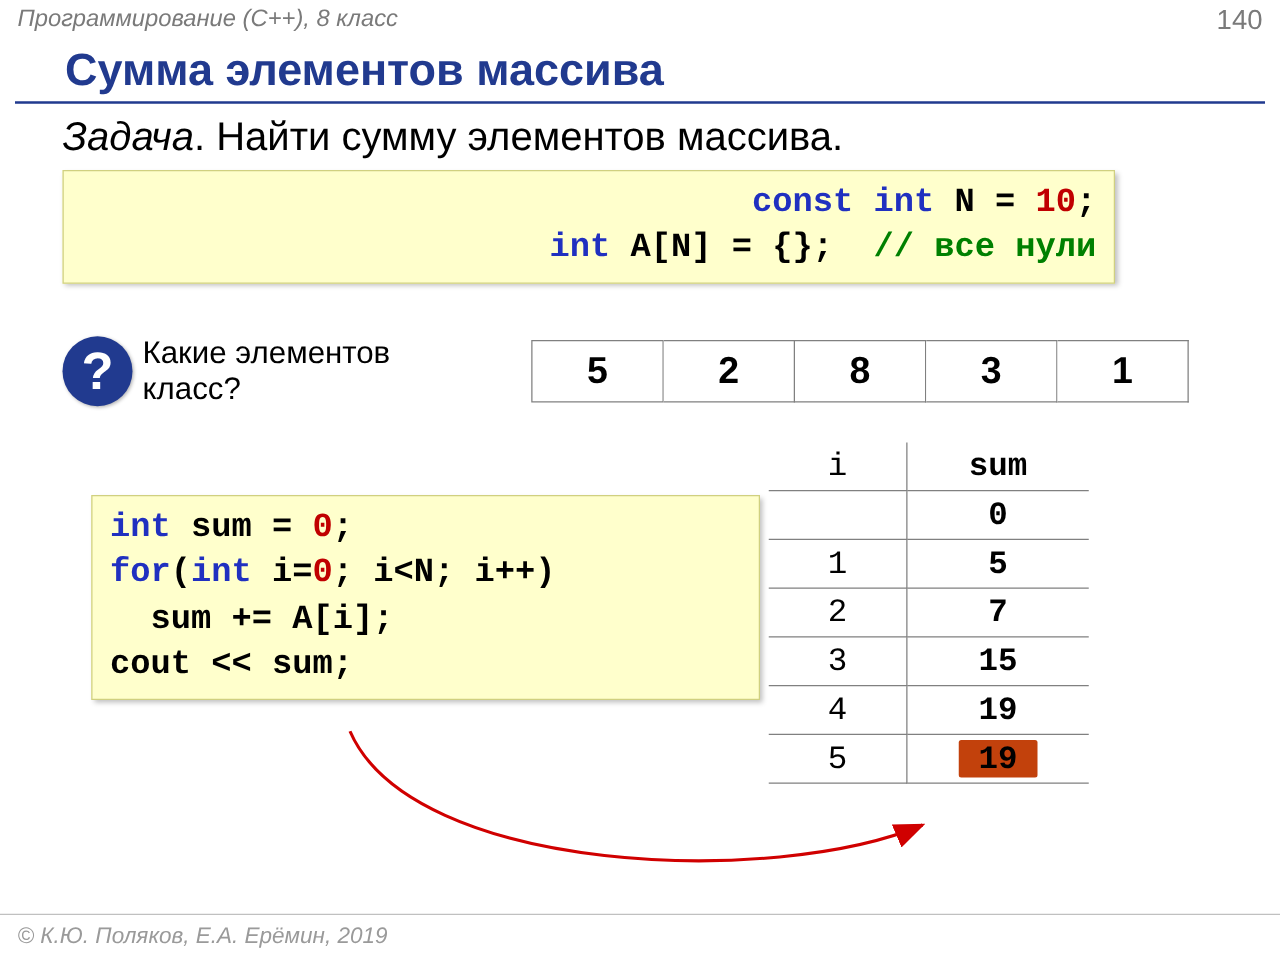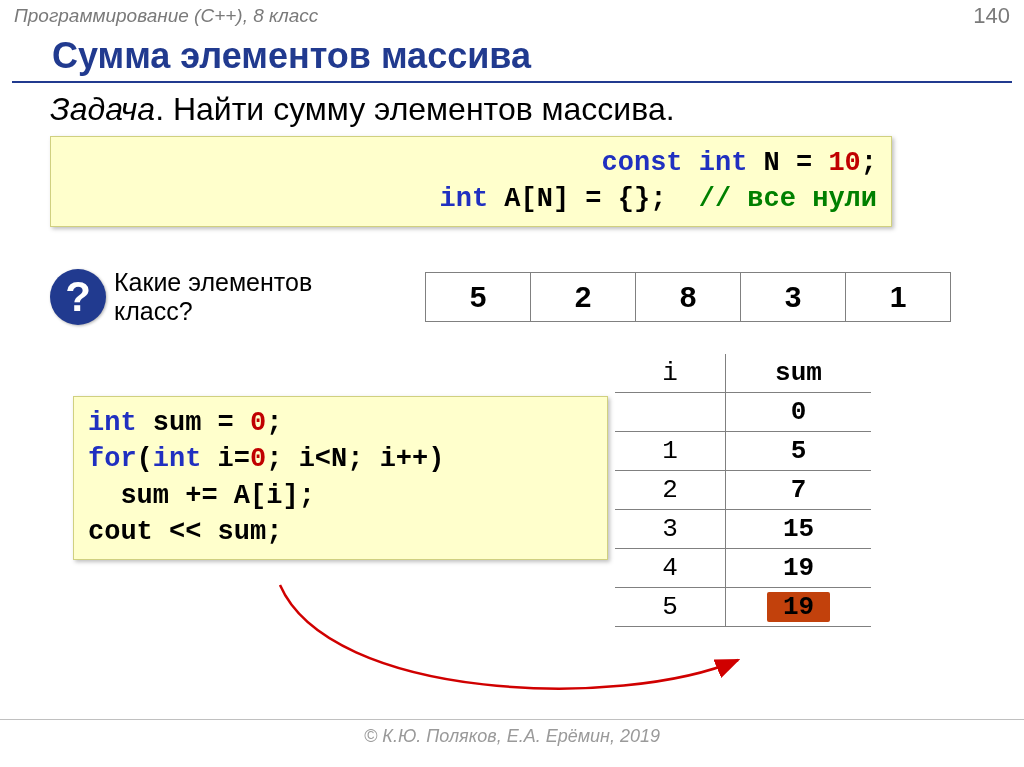--- a/index.html
+++ b/index.html
@@ -154,22 +154,22 @@
     pointer-events: none;
   }
 
   .footer {
     position: absolute;
     left: 0;
     right: 0;
     bottom: 0;
     border-top: 1px solid #c0c0c0;
     display: flex;
-    justify-content: center;
-    padding: 6px 14px 20px 14px;
+    justify-content: flex-start;
+    padding: 6px 14px 8px 14px;
     font-style: italic;
     color: #9a9a9a;
     font-size: 18px;
   }
 </style>
 </head>
 <body>
 
 <div class="slide">
 

